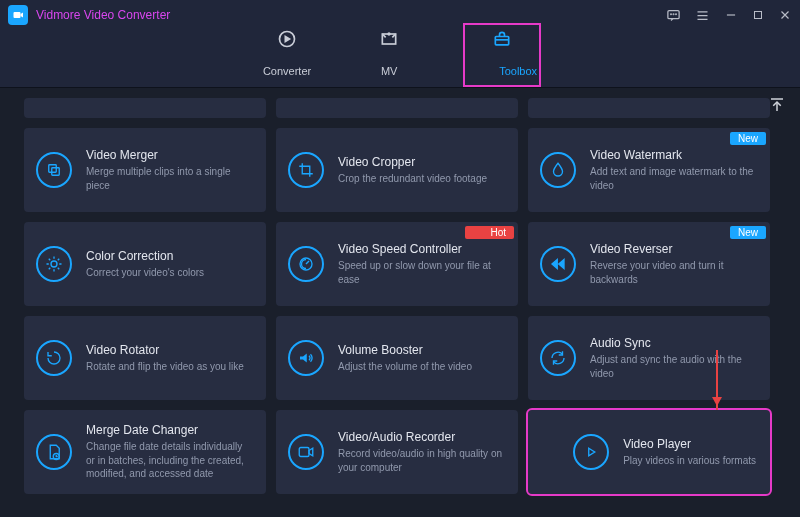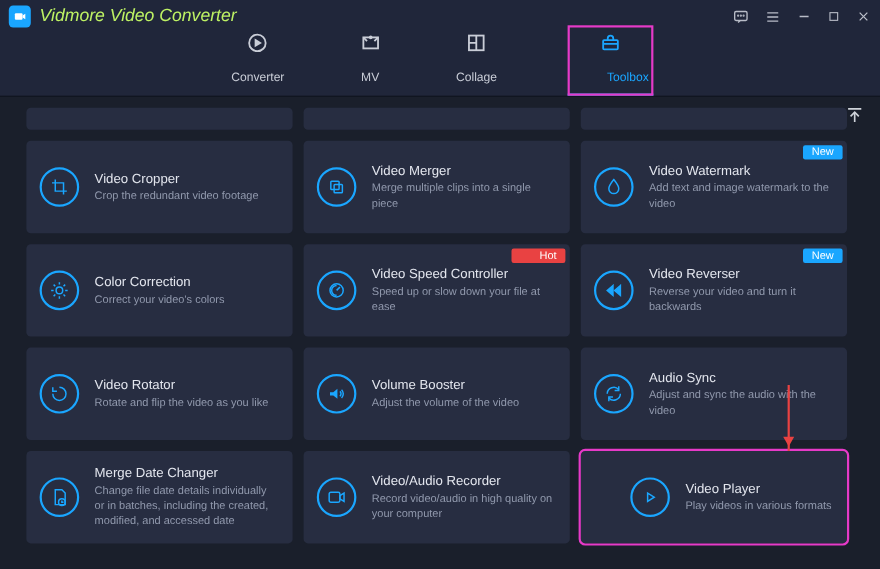--- a/index.html
+++ b/index.html
@@ -2,21 +2,21 @@
 <html><head>
 <meta charset="utf-8">
 <style>
   * { margin:0; padding:0; box-sizing:border-box; font-family:"Segoe UI", Arial, sans-serif; }
   body { background:#1a1f2b; width:800px; height:517px; overflow:hidden; color:#cfd3da; position:relative; }
 
   
   .titlebar { height:30px; background:#20263a; display:flex; align-items:center; padding:0 8px; }
   .logo { width:20px; height:20px; border-radius:4px; background:#1aa6ff; display:flex; align-items:center; justify-content:center; margin-right:8px; }
   .logo svg { width:12px; height:12px; }
-  .app-title { font-size:16px; color:#bef264;font-style:italic; }
+  .app-title { font-size:12px; color:#d946ef; }
   .win-ctrls { margin-left:auto; display:flex; gap:14px; align-items:center; }
   .win-ctrls span, .win-ctrls svg { cursor:pointer; font-size:13px; color:#b8bcc7; display:flex; align-items:center; }
 
   
   .tabs { background:#20263a; display:flex; gap:60px; justify-content:center; align-items:flex-end; height:58px; border-bottom:1px solid #0e121c; }
   .tab { display:flex; flex-direction:column; align-items:center; gap:16px; cursor:pointer; padding:6px 4px 8px; border-bottom:2px solid transparent; position:relative; }
   .tab svg { width:20px; height:20px; }
   .tab span { font-size:11px; color:#c9cdd7; }
   .tab.active span { color:#1aa6ff;margin-left:32px; }
   .tab.active { border-bottom:2px solid #1aa6ff; }
@@ -100,27 +100,20 @@
       <span>Converter</span>
     </div>
     <div class="tab">
       <svg viewBox="0 0 24 24" fill="none" stroke="#c9cdd7" stroke-width="2">
         <rect x="4" y="6" width="16" height="12"></rect>
         <path d="M4 6l4 4M20 6l-4 4"></path>
         <circle cx="12" cy="6" r="1" fill="#c9cdd7"></circle>
       </svg>
       <span>MV</span>
     </div>
-    <div class="tab">
-      <svg viewBox="0 0 24 24" fill="none" stroke="#c9cdd7" stroke-width="2">
-        <rect x="4" y="4" width="16" height="16"></rect>
-        <path d="M12 4v16M4 12h8"></path>
-      </svg>
-      <span>Collage</span>
-    </div>
     <div class="tab active hl">
       <svg viewBox="0 0 24 24" fill="none" stroke="#1aa6ff" stroke-width="2">
         <rect x="4" y="9" width="16" height="10" rx="1"></rect>
         <path d="M9 9V7a3 3 0 016 0v2"></path>
         <path d="M4 13h16"></path>
       </svg>
       <span>Toolbox</span>
     </div>
   </div>
 
@@ -133,39 +126,39 @@
 </div>
 
 <div class="pane">
   <div class="grid" id="grid">
     <div class="card stub"></div>
     <div class="card stub"></div>
     <div class="card stub"></div>
   <div class="card">
         <div class="ic">
           <svg viewBox="0 0 24 24">
+            <rect x="5" y="5" width="10" height="10" rx="1"></rect>
+            <rect x="9" y="9" width="10" height="10" rx="1"></rect>
+          </svg>
+        </div>
+        <div class="txt">
+          <span class="ttl">Video Merger</span>
+          <span class="desc">Merge multiple clips into a single piece</span>
+        </div>
+      </div>
+      <div class="card">
+        <div class="ic">
+          <svg viewBox="0 0 24 24">
             <path d="M7 3v14h14"></path>
             <path d="M3 7h14v14"></path>
           </svg>
         </div>
         <div class="txt">
           <span class="ttl">Video Cropper</span>
           <span class="desc">Crop the redundant video footage</span>
-        </div>
-      </div>
-      <div class="card">
-        <div class="ic">
-          <svg viewBox="0 0 24 24">
-            <rect x="5" y="5" width="10" height="10" rx="1"></rect>
-            <rect x="9" y="9" width="10" height="10" rx="1"></rect>
-          </svg>
-        </div>
-        <div class="txt">
-          <span class="ttl">Video Merger</span>
-          <span class="desc">Merge multiple clips into a single piece</span>
         </div>
       </div>
       <div class="card">
         <div class="ic">
           <svg viewBox="0 0 24 24">
             <path d="M12 3c4 5 6 8 6 11a6 6 0 11-12 0c0-3 2-6 6-11z"></path>
           </svg>
         </div>
         <div class="txt">
           <span class="ttl">Video Watermark</span>

